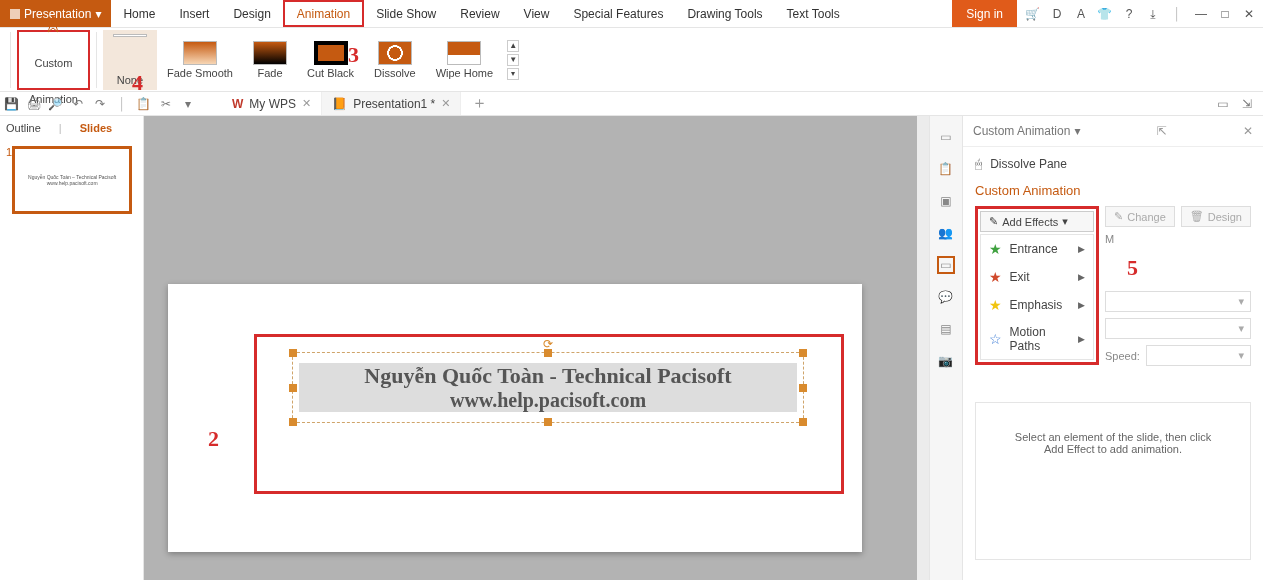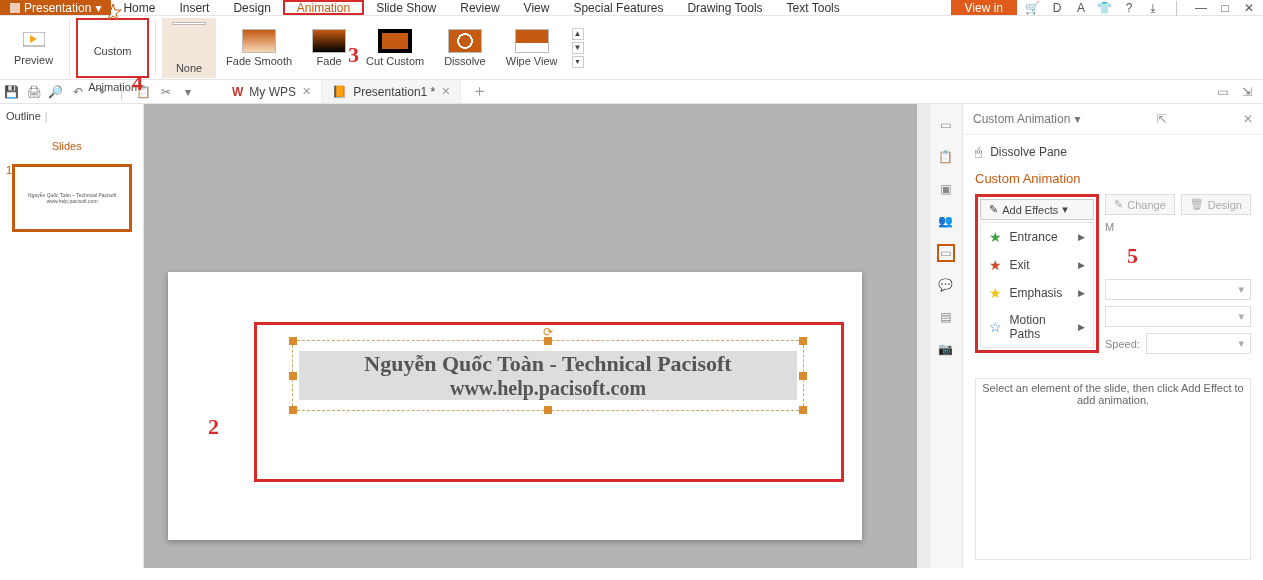--- a/index.html
+++ b/index.html
@@ -1,19 +1,19 @@
 <!DOCTYPE html>
 <html><head>
   <meta charset="utf-8">
   <style>
     * { box-sizing: border-box; margin: 0; padding: 0; font-family: "Segoe UI", Tahoma, sans-serif; }
     body { background: #fff; width: 1263px; height: 580px; overflow: hidden; position: relative; font-size: 12px; color: #444; }
 
     
-    .titlebar { display: flex; align-items: center; height: 16px; background: #fff; border-bottom: 1px solid #e5e5e5; }
+    .titlebar { display: flex; align-items: center; height: 28px; background: #fff; border-bottom: 1px solid #e5e5e5; }
     .app-drop { display: flex; align-items: center; gap: 4px; background: #c55a11; color: #fff; padding: 0 10px; height: 100%; font-size: 12px; cursor: pointer; }
     .tabs { display: flex; height: 100%; }
     .tab { padding: 0 12px; display: flex; align-items: center; font-size: 12px; cursor: pointer; color: #333; }
     .tab.active { color: #c55a11; border: 2px solid #d62b2b; }
     .title-actions { margin-left: auto; display: flex; align-items: center; gap: 8px; padding-right: 6px; height: 100%; }
     .signin { background: #e05b1a; color: #fff; padding: 6px 14px; cursor: pointer; font-size: 12px; height:100%; display:flex; align-items:center;}
     .icon-sm { width: 16px; text-align: center; color: #555; cursor: pointer; font-size: 12px; }
 
     
     .ribbon { display: flex; align-items: center; height: 64px; background: #fff; border-bottom: 1px solid #e5e5e5; padding-left: 4px; }
@@ -32,23 +32,23 @@
     .qa .icon-sm { color:#777; }
 
     .doc-tabs { display:flex; align-items:center; gap:0; margin-left:20px; height:100%; }
     .doc-tab { display:flex; align-items:center; gap:6px; padding:0 10px; height:100%; border-right:1px solid #eee; cursor:pointer; font-size:12px; color:#444;}
     .doc-tab .x { color:#999; font-size:11px; cursor:pointer; }
     .plus { padding:0 10px; cursor:pointer; color:#999; font-size:16px; }
 
     
     .workarea { display:flex; height: calc(580px - 28px - 64px - 24px); }
     .left-pane { width: 144px; border-right:1px solid #e5e5e5; background:#fff; padding:6px; }
-    .lp-tabs { display:flex; gap:4px; font-size:11px; padding-bottom:6px; }
+    .lp-tabs { display:flex; gap:18px; font-size:11px; padding-bottom:6px; }
     .lp-tab { cursor:pointer; }
-    .lp-tab.active { color:#c55a11; font-weight:400;margin-top:30px; }
+    .lp-tab.active { color:#c55a11; font-weight:700; }
     .lp-tab.sep { color:#bbb; }
     .thumb { width: 120px; height:68px; border:3px solid #c55a11; background:#fff; margin-top:6px; display:flex; align-items:center; justify-content:center; flex-direction:column; font-size:4px; color:#555; text-align:center; padding:6px;}
     .thumb-num { color:#c55a11; font-size:11px; float:left; }
 
     .canvas-wrap { flex:1; background:#b3b3b3; position:relative; overflow:auto; }
     .slide { position:absolute; top:168px; left:24px; width:694px; height:268px; background:#fff; box-shadow:0 2px 6px rgba(0,0,0,.3); }
     .sel-box { position:absolute; border:3px solid #d62b2b; top:218px; left:110px; width:590px; height:160px; }
     .textbox { position:absolute; top:236px; left:148px; width:512px; border:1px dashed #cfa46a; padding:10px 6px; background:#fff; }
     .tb-line1 { font-family:"Times New Roman", serif; font-size:22px; font-weight:bold; color:#555; text-align:center; background:#ddd; }
     .tb-line2 { font-family:"Times New Roman", serif; font-size:20px; font-weight:bold; color:#555; text-align:center; background:#ddd; }
@@ -63,21 +63,21 @@
     .rp-body { padding:10px 12px; }
     .selpane { display:flex; align-items:center; gap:8px; margin-bottom:12px; cursor:pointer; }
     .rp-title { color:#c55a11; font-size:13px; margin-bottom:8px; }
     .effects-wrap { border:3px solid #d62b2b; padding:2px; width:142px; }
     .btn-small { display:flex; align-items:center; gap:4px; border:1px solid #ccc; background:#f7f7f7; padding:3px 8px; font-size:11px; cursor:pointer;}
     .btn-disabled { color:#aaa; border-color:#ddd; }
     .menu { background:#fff; border:1px solid #e5e5e5; margin-top:2px; }
     .menu-item { display:flex; align-items:center; gap:8px; padding:6px 8px; font-size:12px; cursor:pointer; position:relative; }
     .menu-item .arrow { margin-left:auto; font-size:9px; color:#666; }
     .star { font-size:14px; }
-    .tip-box { border:1px solid #e5e5e5; margin:8px 12px; padding:3px; font-size:11px; color:#666; text-align:center; flex:1;}
+    .tip-box { border:1px solid #e5e5e5; margin:20px 12px; padding:28px; font-size:11px; color:#666; text-align:center; flex:1;}
     .rp-row { display:flex; align-items:center; gap:6px; margin:6px 0; font-size:11px; color:#888; }
     .rp-row .combo { flex:1; border:1px solid #ddd; padding:3px 6px; color:#aaa; display:flex; justify-content:space-between; align-items:center;}
 
     .scroll-v { position:absolute; right:0; top:0; bottom:0; width:12px; background:#ececec; }
 
     svg { display:block; }
   </style>
 </head>
 <body>
 
@@ -95,44 +95,35 @@
     <div class="tab">Design</div>
     <div class="tab active">Animation</div>
     <div class="tab">Slide Show</div>
     <div class="tab">Review</div>
     <div class="tab">View</div>
     <div class="tab">Special Features</div>
     <div class="tab">Drawing Tools</div>
     <div class="tab">Text Tools</div>
   </div>
   <div class="title-actions">
-    <div class="signin">View in</div>
+    <div class="signin">Sign in</div>
     <span class="icon-sm">🛒</span>
     <span class="icon-sm">D</span>
     <span class="icon-sm">A</span>
     <span class="icon-sm">👕</span>
     <span class="icon-sm">?</span>
     <span class="icon-sm">⤓</span>
     <span class="icon-sm" style="color:#bbb">│</span>
     <span class="icon-sm">—</span>
     <span class="icon-sm">□</span>
     <span class="icon-sm">✕</span>
   </div>
 </div>
 
 <div class="ribbon">
-  <div class="rib-btn">
-    <div class="rib-ico">
-        <svg width="22" height="18">
-          <rect x="0" y="0" width="22" height="14" fill="none" stroke="#888"></rect>
-          <polygon points="7,3 7,11 14,7" fill="#f5a623"></polygon>
-        </svg>
-      </div>
-    <span>Preview</span>
-  </div>
   <div class="rib-sep"></div>
   <div class="rib-btn hl">
     <div class="rib-ico">
         <svg width="22" height="18">
           <polygon points="11,1 13,7 19,7 14,11 16,17 11,13 6,17 8,11 3,7 9,7" fill="none" stroke="#c55a11"></polygon>
         </svg>
       </div>
     <span>Custom</span>
     <span>Animation</span>
   </div>
@@ -145,29 +136,29 @@
   <div class="rib-btn">
       <div class="rib-swatch" style="background:linear-gradient(#c55a11,#f7d6b5)"></div>
       <span>Fade Smooth</span>
     </div>
   <div class="rib-btn">
       <div class="rib-swatch" style="background:linear-gradient(#c55a11,#000)"></div>
       <span>Fade</span>
     </div>
   <div class="rib-btn">
       <div class="rib-swatch" style="background:#c55a11;border:4px solid #000"></div>
-      <span>Cut Custom</span>
+      <span>Cut Black</span>
     </div>
   <div class="rib-btn">
       <div class="rib-swatch" style="background:radial-gradient(circle,#c55a11 30%,#fff 31%,#fff 40%,#c55a11 41%)"></div>
       <span>Dissolve</span>
     </div>
   <div class="rib-btn">
       <div class="rib-swatch" style="background:linear-gradient(#c55a11 60%,#fff 60%)"></div>
-      <span>Wipe View</span>
+      <span>Wipe Home</span>
     </div>
   <div class="updown">
     <div class="ud">▲</div>
     <div class="ud">▼</div>
     <div class="ud">▾</div>
   </div>
   <div class="num-marker" style="top:42px; left:348px">3</div>
   <div class="num-marker" style="top:70px; left:132px">4</div>
 </div>
 

